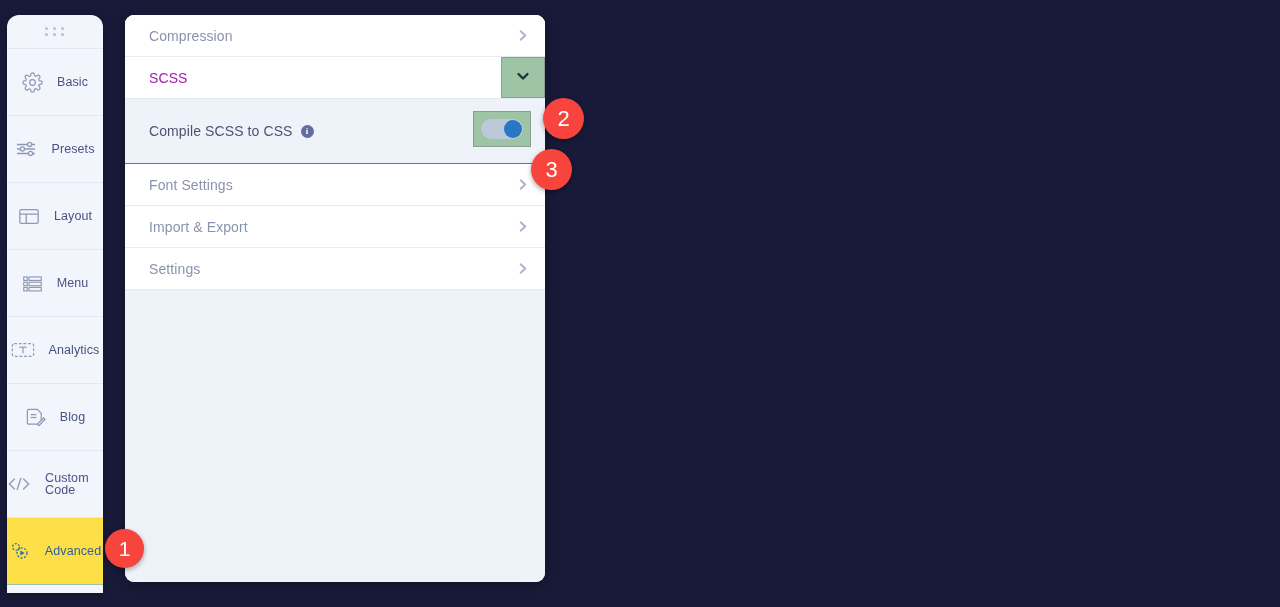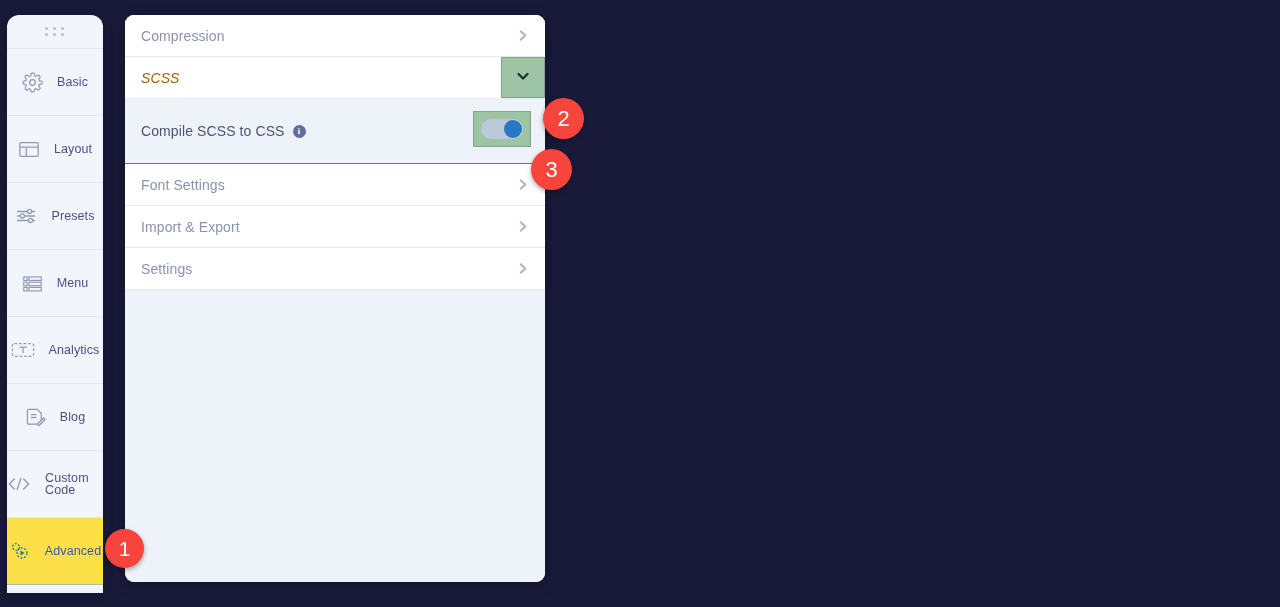--- a/index.html
+++ b/index.html
@@ -88,22 +88,23 @@
     border-bottom: 1px solid #e6eaf2;
     display: flex; align-items: center;
     padding: 0 16px;
     cursor: pointer;
   }
   .row .row-label {
     flex: 1;
     font-size: 14px;
     color: #8a93ad;
     letter-spacing: .1px;
-  }
-  .row.strong .row-label { color: #a16207; font-style: italic; }
+    margin-left: 8px;
+  }
+  .row.strong .row-label { color: #a21caf; }
   .row .chev { color: #aab3c9; display:flex; align-items:center; }
 
   .row.toggle-row {
     height: 65px;
     background: #eef2f9;
     border-bottom: 1px solid #737373;
     cursor: default;
   }
   .row.toggle-row .row-label { color: #4b5473; display: flex; align-items: center; gap: 8px; flex: 1; }
   .info-icon {
@@ -181,41 +182,41 @@
         <svg width="21" height="21" viewBox="0 0 24 24" fill="none" stroke="#8f98b6" stroke-width="1.4">
           <circle cx="12" cy="12" r="3.2"></circle>
           <path d="M19.4 15a1.6 1.6 0 0 0 .3 1.8l.1.1a2 2 0 1 1-2.8 2.8l-.1-.1a1.6 1.6 0 0 0-1.8-.3 1.6 1.6 0 0 0-1 1.5v.2a2 2 0 1 1-4 0v-.1a1.6 1.6 0 0 0-1-1.5 1.6 1.6 0 0 0-1.8.3l-.1.1a2 2 0 1 1-2.8-2.8l.1-.1a1.6 1.6 0 0 0 .3-1.8 1.6 1.6 0 0 0-1.5-1h-.2a2 2 0 1 1 0-4h.1a1.6 1.6 0 0 0 1.5-1 1.6 1.6 0 0 0-.3-1.8l-.1-.1a2 2 0 1 1 2.8-2.8l.1.1a1.6 1.6 0 0 0 1.8.3h.1a1.6 1.6 0 0 0 1-1.5v-.2a2 2 0 1 1 4 0v.1a1.6 1.6 0 0 0 1 1.5 1.6 1.6 0 0 0 1.8-.3l.1-.1a2 2 0 1 1 2.8 2.8l-.1.1a1.6 1.6 0 0 0-.3 1.8v.1a1.6 1.6 0 0 0 1.5 1h.2a2 2 0 1 1 0 4h-.1a1.6 1.6 0 0 0-1.5 1z"></path>
         </svg>
       </span>
       <span class="s-label">Basic</span>
     </div>
 
     <div class="side-item">
       <span class="s-icon">
-        <svg width="22" height="19" viewBox="0 0 24 20" fill="none" stroke="#8f98b6" stroke-width="1.4">
-          <rect x="2" y="2.5" width="20" height="15" rx="1.5"></rect>
-          <line x1="2" y1="7.5" x2="22" y2="7.5"></line>
-          <line x1="9" y1="7.5" x2="9" y2="17.5"></line>
-        </svg>
-      </span>
-      <span class="s-label">Layout</span>
-    </div>
-
-    <div class="side-item">
-      <span class="s-icon">
         <svg width="22" height="18" viewBox="0 0 24 20" fill="none" stroke="#8f98b6" stroke-width="1.4">
           <line x1="2" y1="5" x2="22" y2="5"></line>
             <circle cx="16" cy="5" r="2.3" fill="#f2f5fb"></circle>
           <line x1="2" y1="10" x2="22" y2="10"></line>
             <circle cx="8" cy="10" r="2.3" fill="#f2f5fb"></circle>
           <line x1="2" y1="15" x2="22" y2="15"></line>
             <circle cx="17" cy="15" r="2.3" fill="#f2f5fb"></circle>
         </svg>
       </span>
       <span class="s-label">Presets</span>
+    </div>
+
+    <div class="side-item">
+      <span class="s-icon">
+        <svg width="22" height="19" viewBox="0 0 24 20" fill="none" stroke="#8f98b6" stroke-width="1.4">
+          <rect x="2" y="2.5" width="20" height="15" rx="1.5"></rect>
+          <line x1="2" y1="7.5" x2="22" y2="7.5"></line>
+          <line x1="9" y1="7.5" x2="9" y2="17.5"></line>
+        </svg>
+      </span>
+      <span class="s-label">Layout</span>
     </div>
 
     <div class="side-item">
       <span class="s-icon">
         <svg width="21" height="19" viewBox="0 0 24 20" fill="none" stroke="#8f98b6" stroke-width="1.3">
           <rect x="2" y="2.5" width="4" height="4"></rect>
             <rect x="8" y="2.5" width="14" height="4"></rect>
           <rect x="2" y="8.5" width="4" height="4"></rect>
             <rect x="8" y="8.5" width="14" height="4"></rect>
           <rect x="2" y="14.5" width="4" height="4"></rect>

